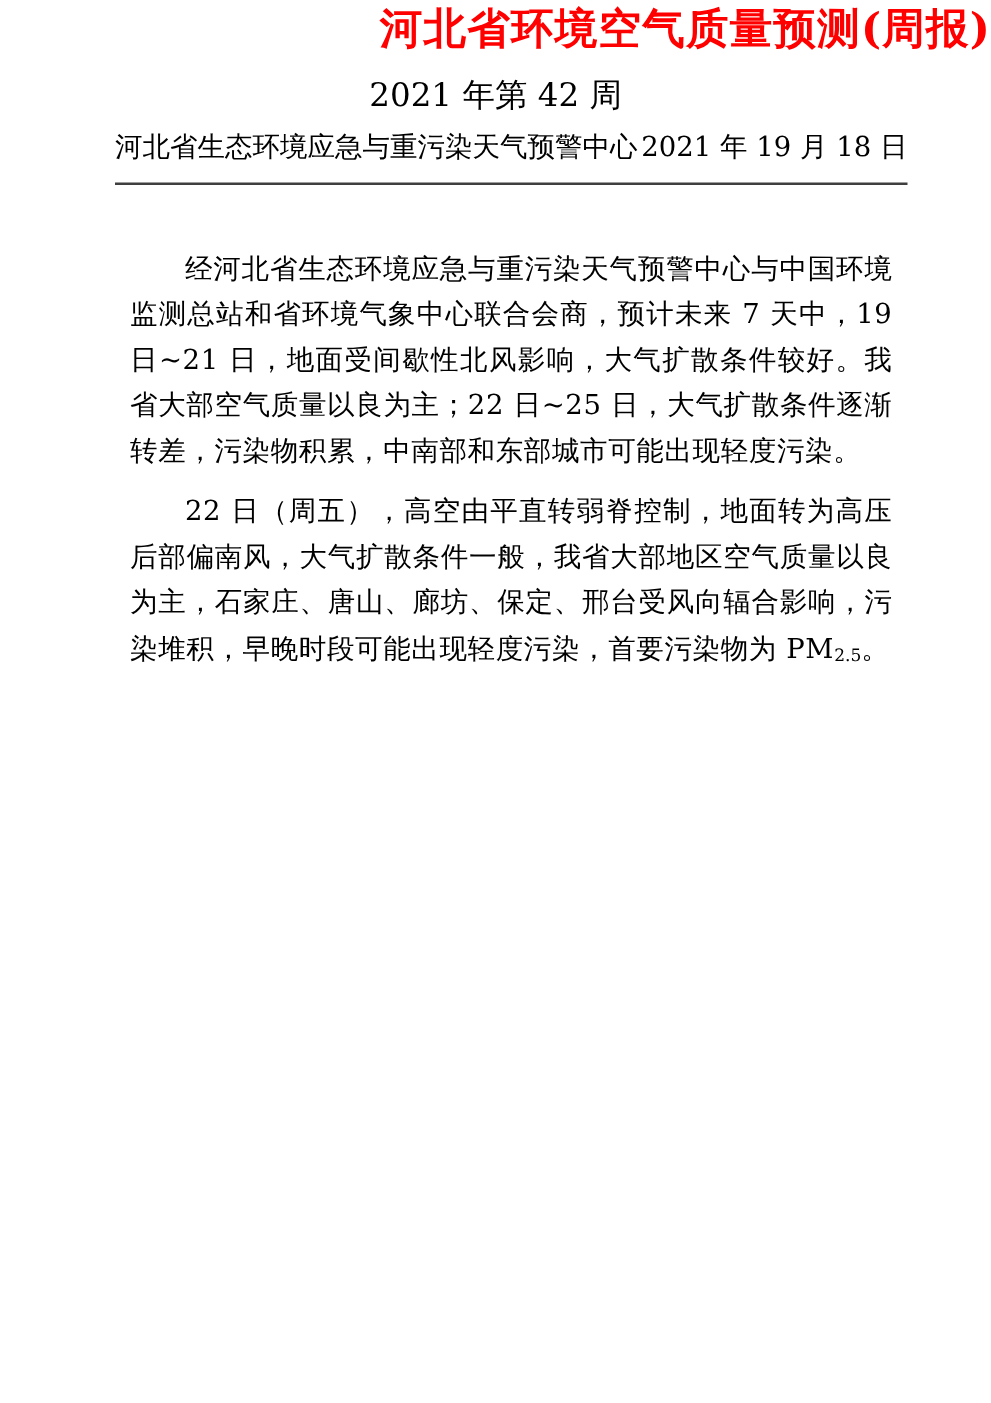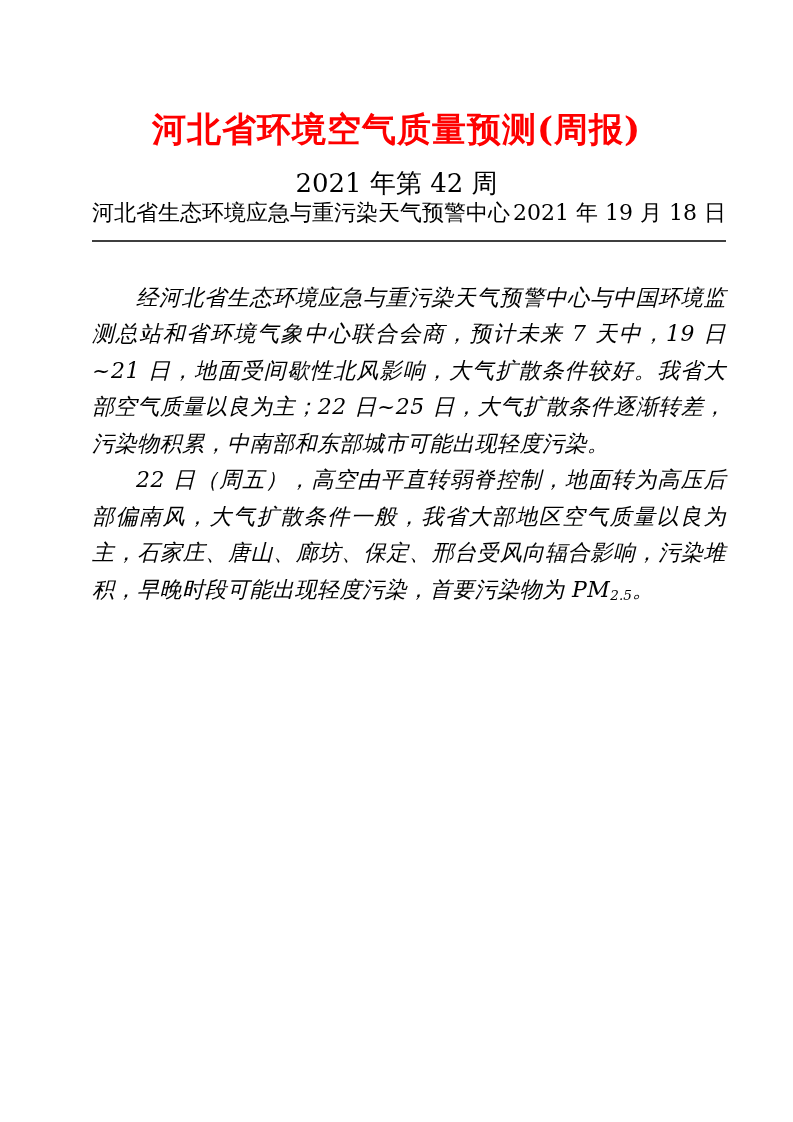--- a/index.html
+++ b/index.html
@@ -13,60 +13,59 @@
     height: 1122px;
     margin: 0 auto;
     background: #ffffff;
     box-sizing: border-box;
     font-family: "DejaVu Serif", "Liberation Serif", serif;
     color: #000000;
     overflow: hidden;
   }
   .doc-title {
     margin: 0;
-    padding-top: 106px;
-    text-align: center;
+    text-align: right;
     font-size: 34px;
     font-weight: bold;
     color: #fe0000;
     letter-spacing: 1px;
     line-height: 1.4;
   }
   .week-line {
     margin-top: 14px;
     text-align: center;
     font-size: 26px;
     line-height: 30px;
   }
   .org-date-line {
+    margin-top: 12px;
     padding: 0 67px 0 92px;
     display: flex;
     justify-content: space-between;
     align-items: baseline;
     font-size: 22px;
     line-height: 30px;
   }
   .rule {
     margin: 12px 67px 0 92px;
     height: 0;
     border: none;
     border-top: 2px solid #3f3f3f;
   }
   .doc-body {
     padding: 38px 67px 0 92px;
   }
   .doc-body p {
-    margin: 0;
+    margin: 12px;
     font-size: 22px;
     line-height: 36.5px;
     text-align: justify;
     text-justify: inter-ideograph;
     text-indent: 2em;
     letter-spacing: 0.5px;
-    font-style: italic;
   }
   .doc-body p sub {
     font-size: 0.62em;
     line-height: 0;
     vertical-align: -0.22em;
     letter-spacing: 0;
   }
 </style>
 </head>
 <body>

